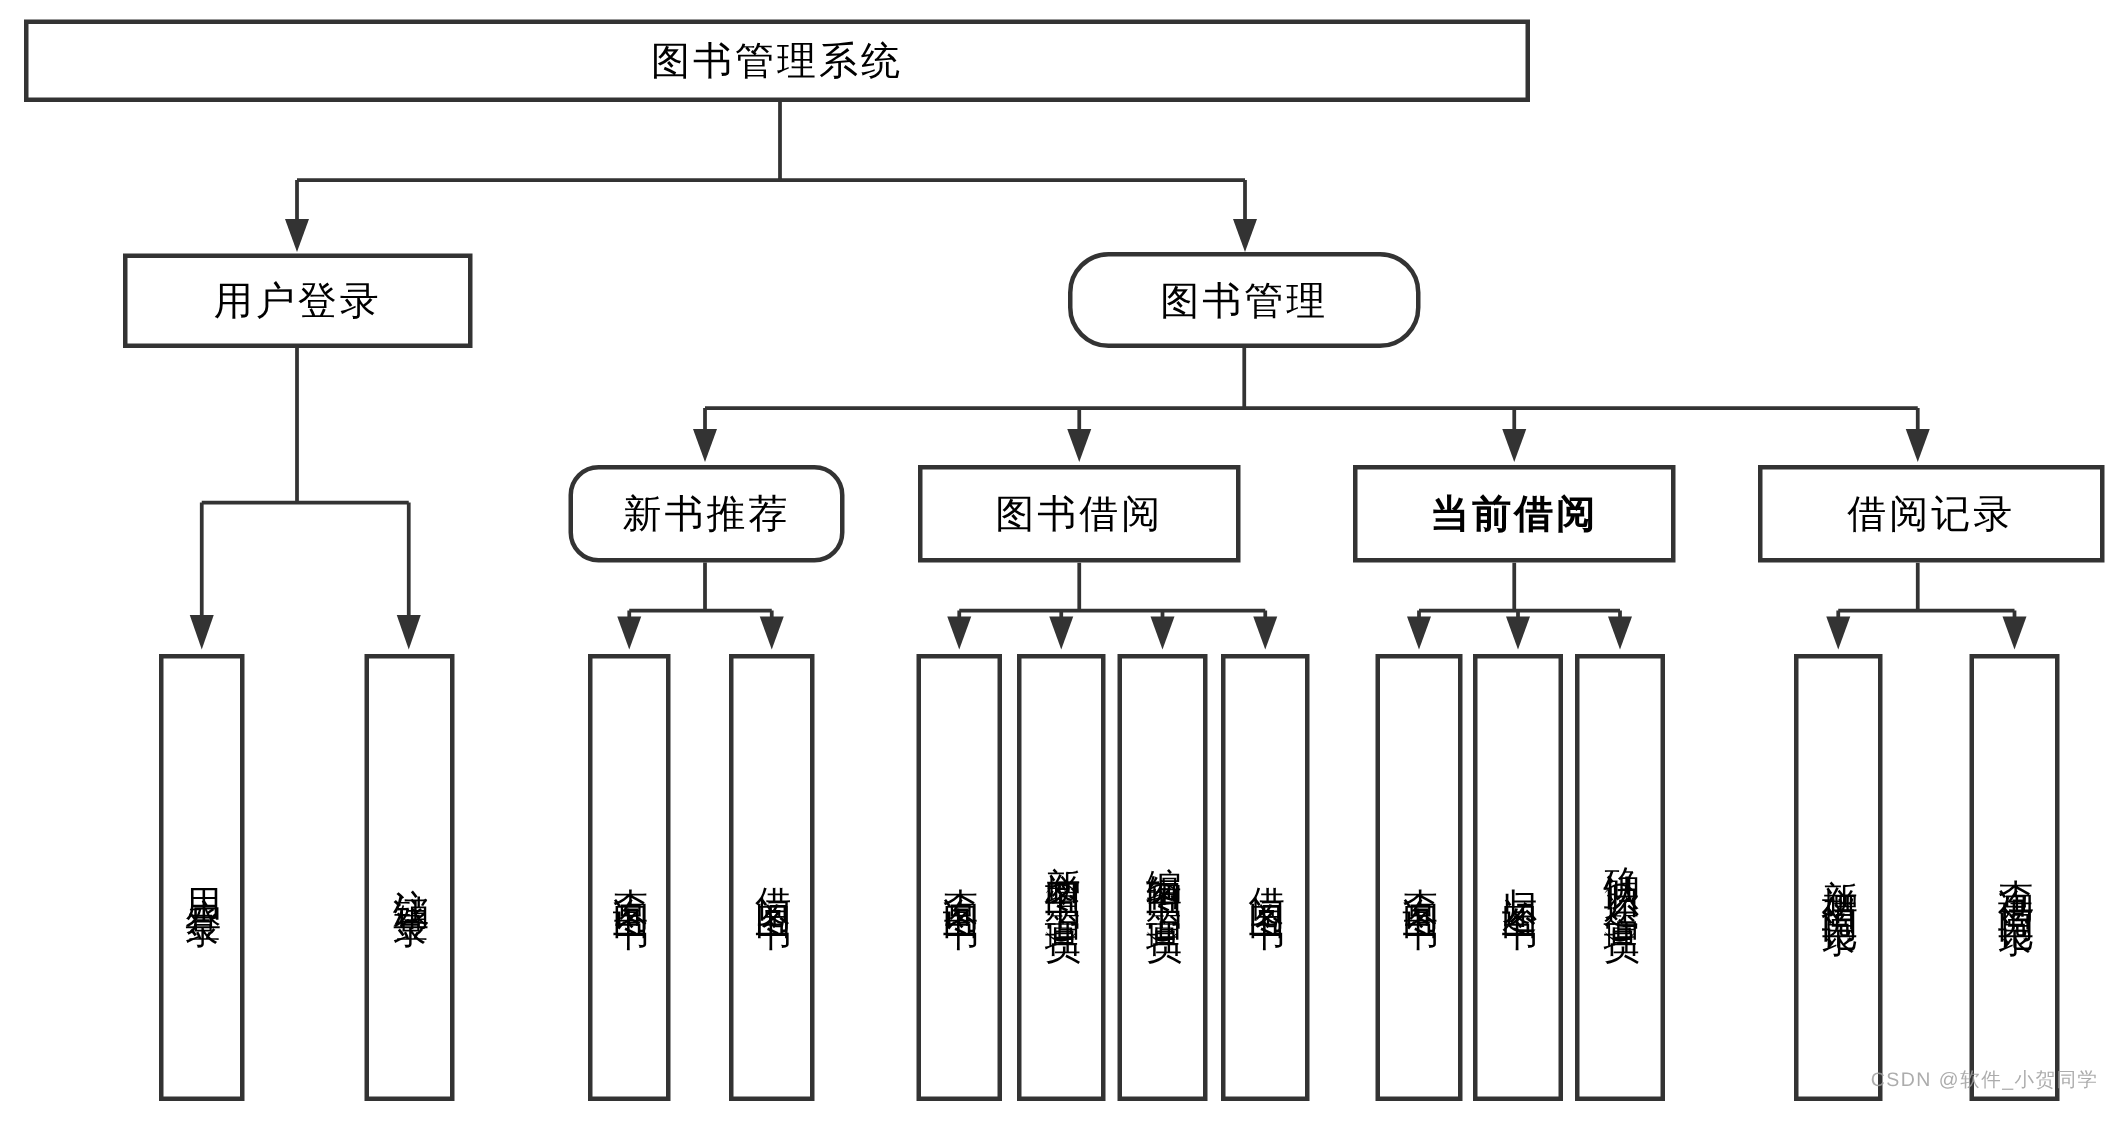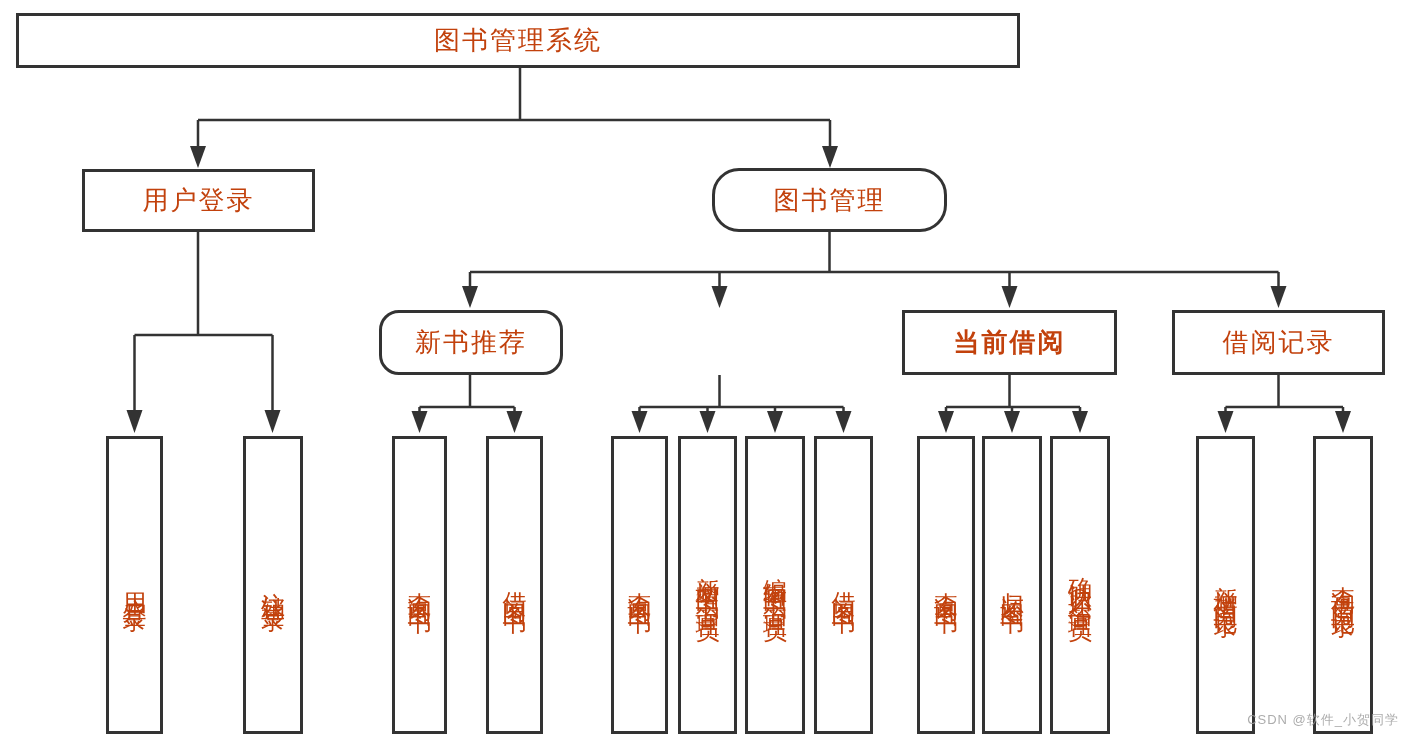--- a/index.html
+++ b/index.html
@@ -26,21 +26,21 @@
     stroke: none;
   }
   .node {
     position: absolute;
     background: #ffffff;
     border: 3px solid #333333;
     box-sizing: border-box;
     display: flex;
     align-items: center;
     justify-content: center;
-    color: #c2410c;
+    color: #000000;
   }
   .h-node span {
     font-size: 26px;
     letter-spacing: 2px;
     white-space: nowrap;
   }
   .v-node span {
     writing-mode: vertical-rl;
     text-orientation: mixed;
     font-size: 24px;
@@ -119,24 +119,27 @@
   <div class="node h-node" style="left:82px; top:169px; width:233px; height:63px;">
     <span>用户登录</span>
   </div>
   <div class="node h-node" style="left:712px; top:168px; width:235px; height:64px;border-radius:27px;">
     <span>图书管理</span>
   </div>
 
   <div class="node h-node" style="left:379px; top:310px; width:184px; height:65px;border-radius:20px;">
     <span>新书推荐</span>
   </div>
+  <div class="node h-node" style="left:612px; top:310px; width:215px; height:65px;">
+    <span>图书借阅</span>
+  </div>
   <div class="node h-node" style="left:902px; top:310px; width:215px; height:65px;font-weight:bold;">
     <span>当前借阅</span>
   </div>
-  <div class="node h-node" style="left:1172px; top:310px; width:213px; height:65px;">
+  <div class="node h-node" style="left:1172px; top:310px; width:231px; height:65px;">
     <span>借阅记录</span>
   </div>
 
   <div class="node v-node" style="left:106px; top:436px; width:57px; height:298px;">
     <span>用户登录</span>
   </div>
   <div class="node v-node" style="left:243px; top:436px; width:60px; height:298px;">
     <span>注销登录</span>
   </div>
 

